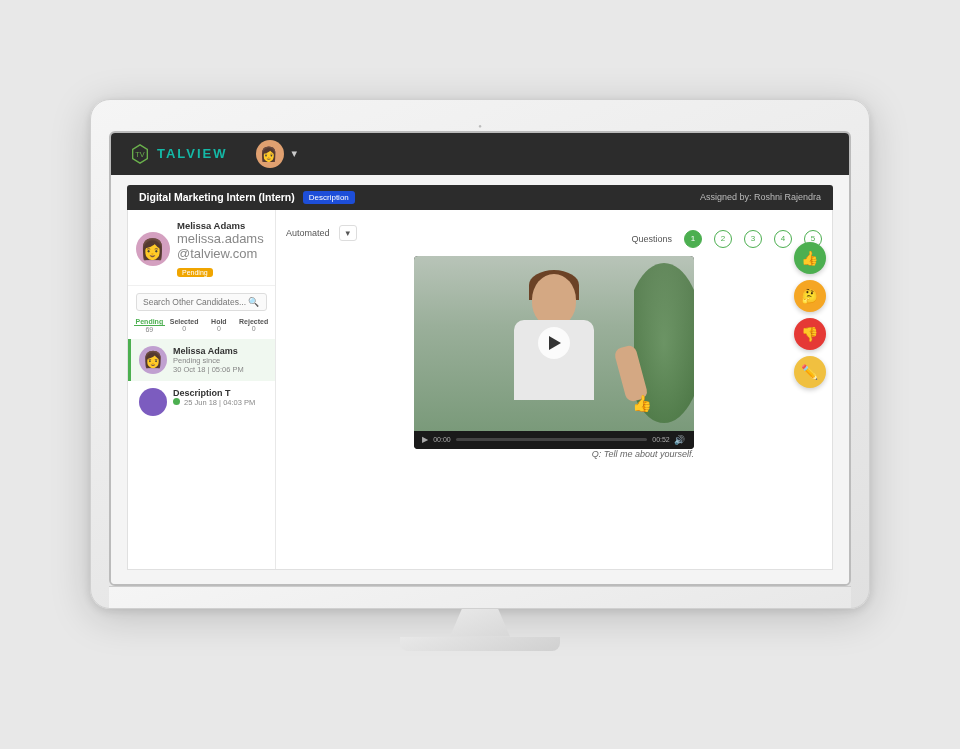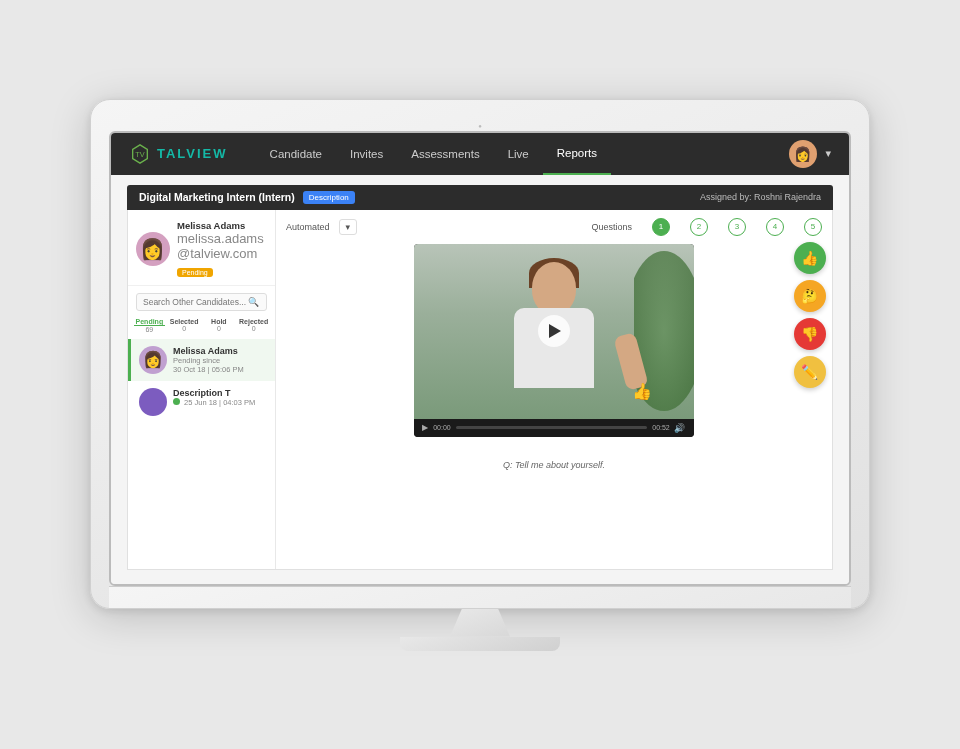--- a/index.html
+++ b/index.html
@@ -120,21 +120,21 @@
       font-size: 10px;
     }
 
     .job-title {
       font-weight: bold;
       font-size: 10.5px;
       margin-right: 8px;
     }
 
     .description-badge {
-      background: #3b82f6;
+      background: #1d4ed8;
       color: #fff;
       font-size: 8px;
       padding: 2px 6px;
       border-radius: 3px;
       margin-right: auto;
     }
 
     .assigned-text {
       font-size: 9px;
       color: #bbb;
@@ -337,23 +337,24 @@
       font-size: 9px;
       background: #fff;
       display: flex;
       align-items: center;
       gap: 4px;
     }
 
     .questions-nav {
       display: flex;
       align-items: center;
-      gap: 20px;
+      gap: 12px;
       font-size: 9px;
       color: #555;
+      margin-top: 12px;
     }
 
     .q-num {
       width: 18px;
       height: 18px;
       border-radius: 50%;
       display: flex;
       align-items: center;
       justify-content: center;
       font-size: 8px;
@@ -425,24 +426,24 @@
       font-size: 7px;
       color: #aaa;
     }
 
     .volume-icon-small {
       font-size: 9px;
       color: #aaa;
     }
 
     .question-text {
-      text-align: center;
+      text-align: right;
       font-size: 9px;
       color: #666;
-      margin-top: 23px;
+      margin-top: 0;
       font-style: italic;
     }
 
     
     .reaction-buttons {
       position: absolute;
       right: 6px;
       top: 32px;
       display: flex;
       flex-direction: column;
@@ -584,27 +585,20 @@
     <div class="top-dot">●</div>
     <div class="screen">
 
       <nav class="navbar">
         <div class="navbar-brand">
           <svg class="brand-hex" viewBox="0 0 24 24" fill="none">
             <polygon points="12,2 20,7 20,17 12,22 4,17 4,7" fill="none" stroke="#6ab04c" stroke-width="1.5"></polygon>
             <text x="12" y="15" text-anchor="middle" font-size="8" fill="#6ab04c">TV</text>
           </svg>
           <span class="brand-text">TALVIEW</span>
-        </div>
-        <div class="navbar-links">
-          <span class="nav-link">Candidate</span>
-          <span class="nav-link">Invites</span>
-          <span class="nav-link">Assessments</span>
-          <span class="nav-link">Live</span>
-          <span class="nav-link active">Reports</span>
         </div>
         <div class="navbar-right">
           <div class="avatar-circle">
             <span style="font-size:14px;">👩</span>
           </div>
           <span class="avatar-dot">▾</span>
         </div>
       </nav>
 
       <div class="content-area">

